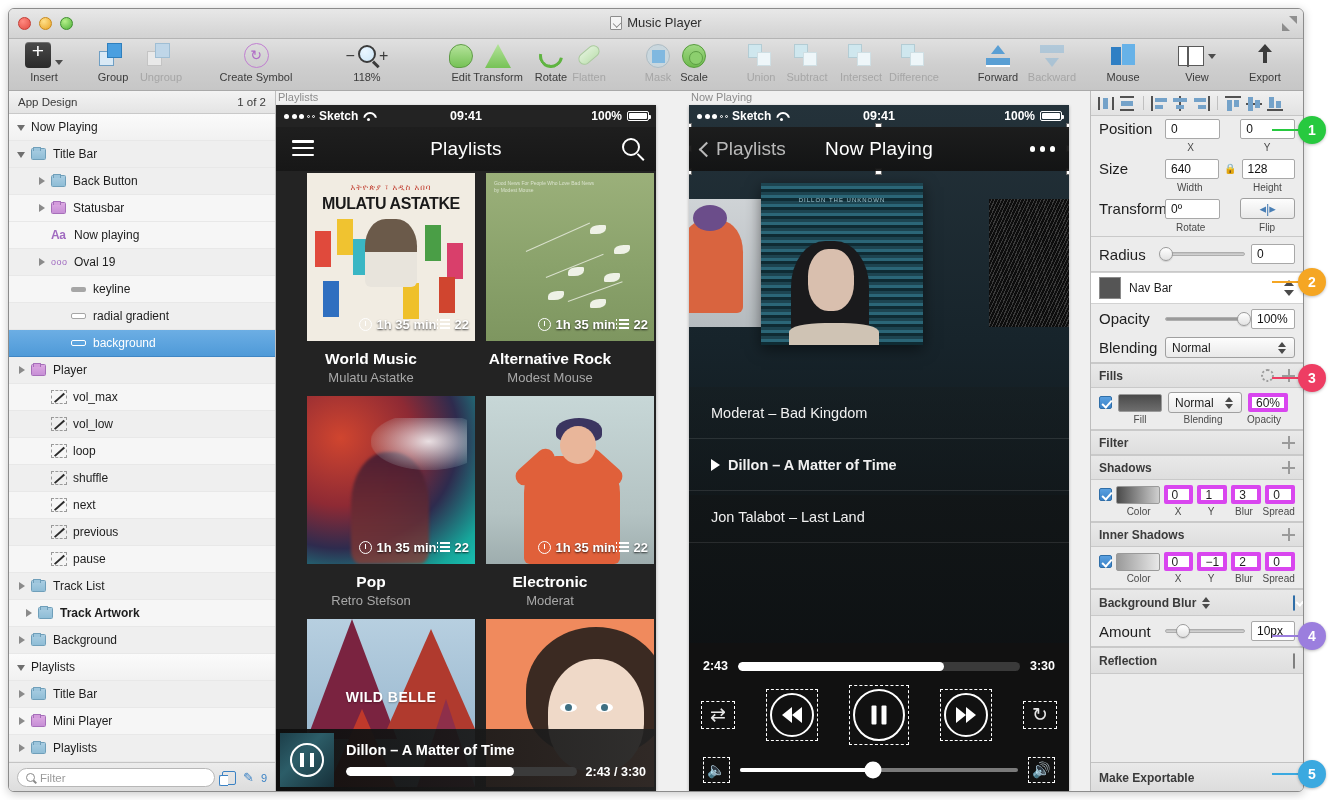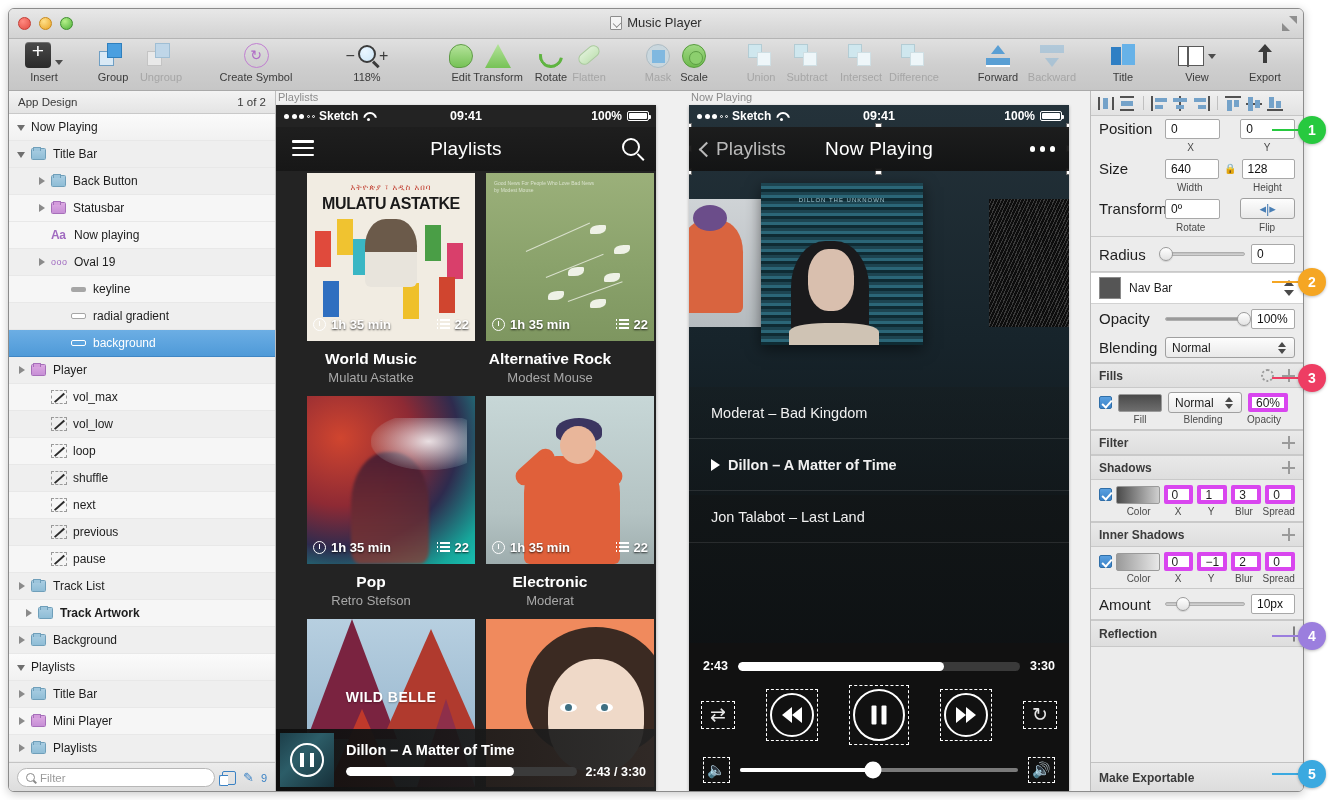--- a/index.html
+++ b/index.html
@@ -307,21 +307,21 @@
   .searchicon::after{content:"";position:absolute;right:-7px;bottom:-4px;width:9px;height:2.4px;background:#fff;transform:rotate(45deg);}
 
   .pl-scroll{ position:absolute; left:0; right:0; top:66px; bottom:0; overflow:hidden; padding: 2px 11px 0 11px;}
   .pl-grid{display:flex;flex-wrap:wrap;gap:11px;}
   .pl-card{width:168px;}
   .pl-art{
     width:168px;height:168px;position:relative;overflow:hidden;background:#333;margin-left:20px;
   }
   .pl-art .meta{
     position:absolute;left:0;right:0;bottom:0;height:34px;
-    display:flex;align-items:center;justify-content:space-between;
+    display:flex;align-items:center;justify-content:flex-end;
     color:#fff;font-size:13px;font-weight:700;
     text-shadow:0 1px 2px rgba(0,0,0,.75);
     padding: 0 6px;
   }
   .meta .grp{display:flex;align-items:center;gap:5px;}
   .clockico{width:13px;height:13px;border-radius:50%;border:1.6px solid #fff;position:relative;display:inline-block;}
   .clockico::after{content:"";position:absolute;left:5px;top:2px;width:1.4px;height:5px;background:#fff;}
   .listico{width:13px;height:10px;position:relative;display:inline-block;}
   .listico i{position:absolute;left:3px;right:0;height:1.6px;background:#fff;}
   .listico i:nth-child(1){top:0;} .listico i:nth-child(2){top:4px;} .listico i:nth-child(3){top:8px;}
@@ -647,21 +647,21 @@
         <span class="lbl">Forward</span>
       </div>
 
       <div class="tbitem dim" style="left:1012px;width:62px;">
         <span class="glyph"><span class="ico-bwd"></span></span>
         <span class="lbl">Backward</span>
       </div>
 
       <div class="tbitem" style="left:1090px;width:48px;">
         <span class="glyph"><span class="ico-mirror"><i class="l"></i><i class="r"></i></span></span>
-        <span class="lbl">Title</span>
+        <span class="lbl">Mouse</span>
       </div>
 
       <div class="tbitem" style="left:1160px;width:56px;">
         <span class="glyph"><span class="ico-view"></span><span class="caret-dn"></span></span>
         <span class="lbl">View</span>
       </div>
 
       <div class="tbitem" style="left:1228px;width:56px;">
         <span class="glyph"><span class="ico-export"></span></span>
         <span class="lbl">Export</span>
@@ -1316,20 +1316,25 @@
             <div class="caps">
               <span class="c" style="width:15px;"></span>
               <span class="c" style="width:44px;">Color</span>
               <span class="c" style="width:30px;">X</span>
               <span class="c" style="width:30px;">Y</span>
               <span class="c" style="width:30px;">Blur</span>
               <span class="c" style="width:34px;">Spread</span>
             </div>
           </div>
 
+          <div class="blurhead">
+            <span>Background Blur</span>
+            <span class="stp2"></span>
+            <span style="margin-left:auto;"><span class="cbx on"></span></span>
+          </div>
           <div class="sec">
             <div class="row" style="min-height:30px;">
               <span class="lab">Amount</span>
               <span class="sld">
                 <span class="knob" id="blur-knob" style="left: 22%;"></span>
               </span>
               <span class="fld" style="width:44px;">10px</span>
             </div>
           </div>
 

